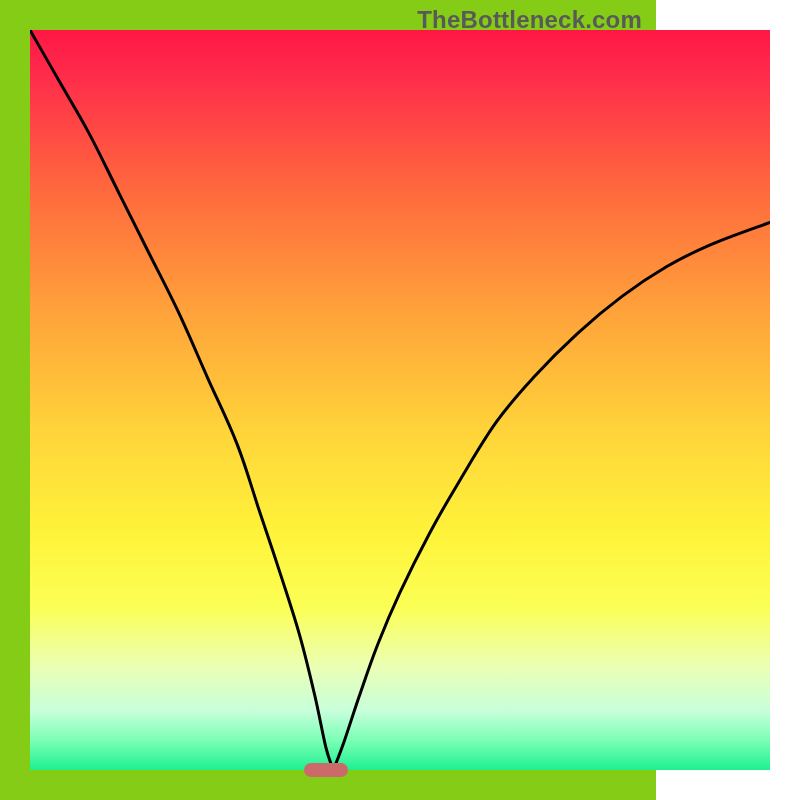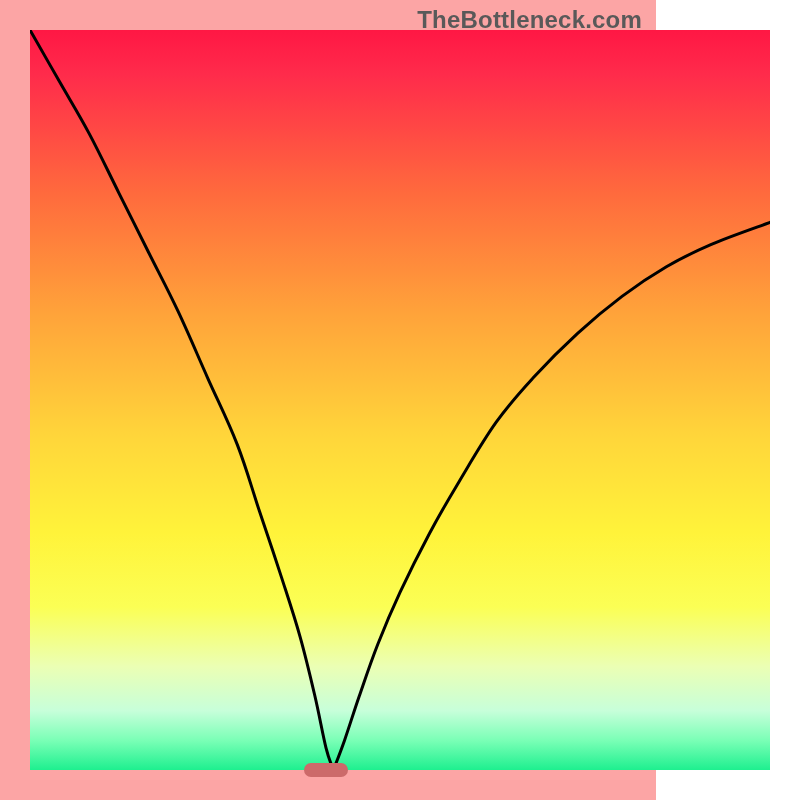--- a/index.html
+++ b/index.html
@@ -6,21 +6,21 @@
     margin: 0;
     padding: 0;
     width: 800px;
     height: 800px;
     overflow: hidden;
     font-family: Arial, Helvetica, sans-serif;
   }
   .frame {
     width: 656px;
     height: 800px;
-    background: #fca5a5;
+    background: #84cc16;
     position: relative;
   }
   .plot-area {
     position: absolute;
     left: 30px;
     top: 30px;
     width: 740px;
     height: 740px;
     box-sizing: border-box;
   }

